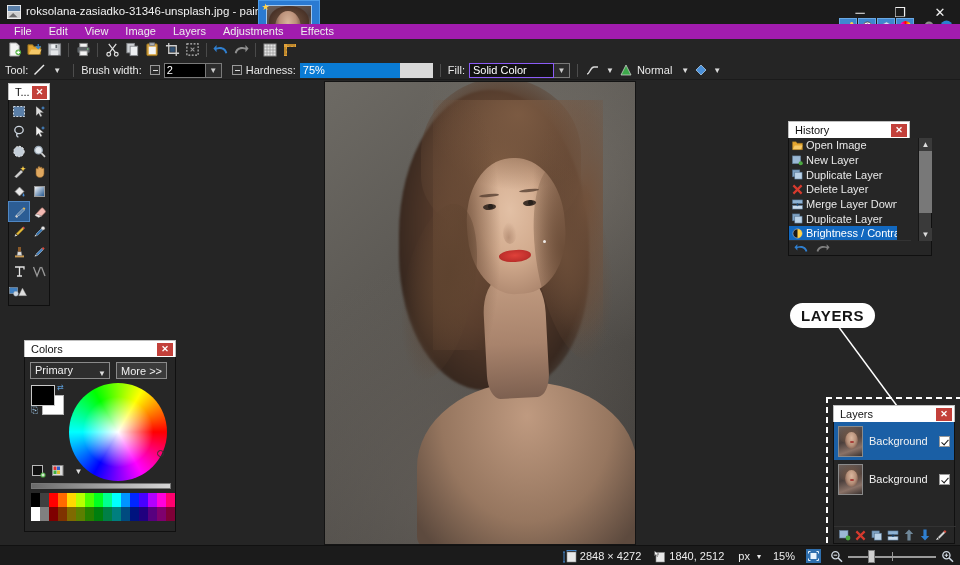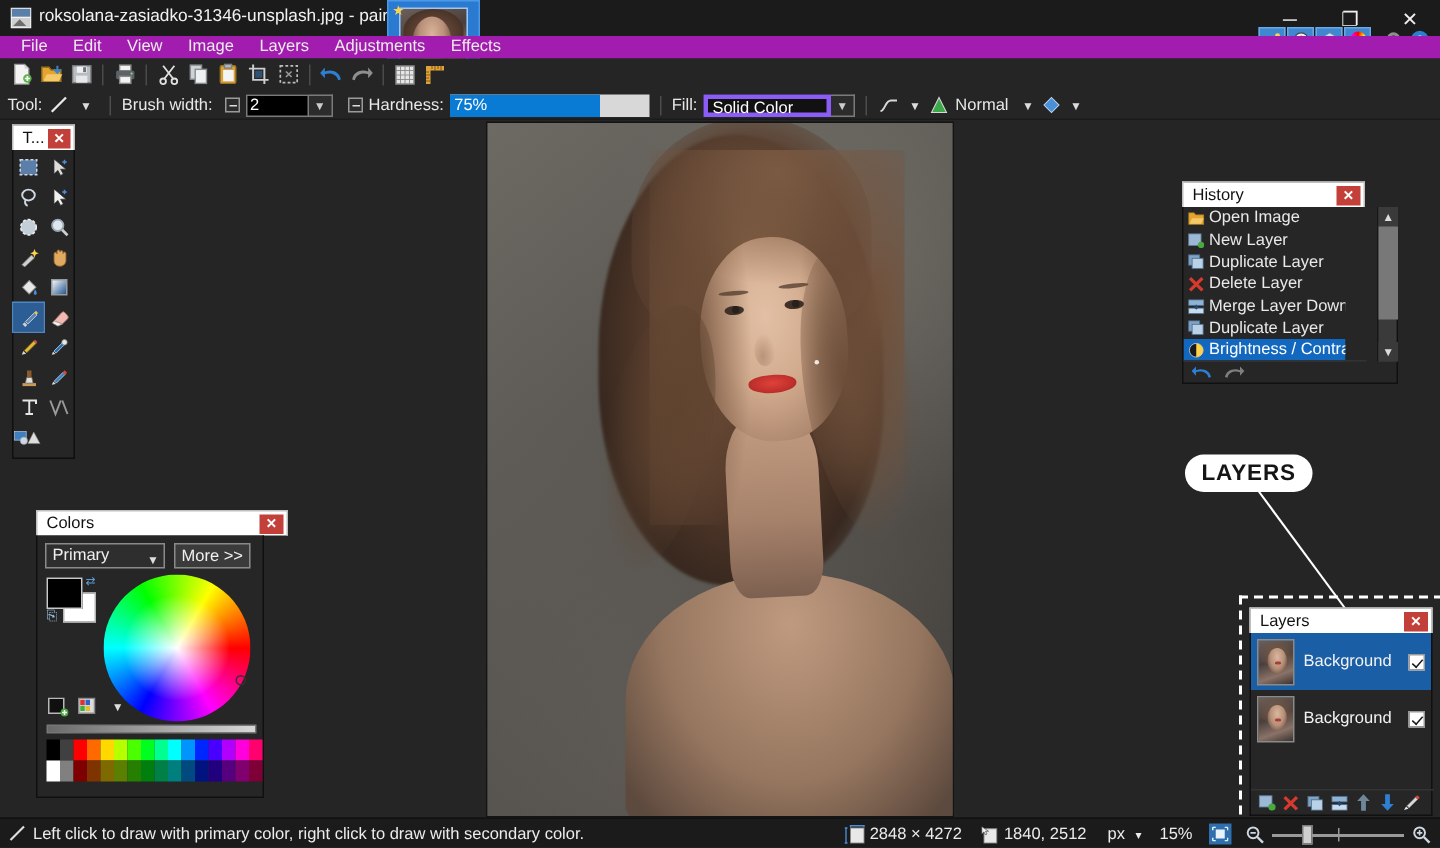--- a/index.html
+++ b/index.html
@@ -117,21 +117,21 @@
   .hardness-bar {
     width:133px; height:15px; background:#d8d8d8; position:relative; overflow:hidden;
   }
   .hardness-fill {
     position:absolute; left:0; top:0; height:15px; width:75%; background:#0a7bd4;
   }
   .hardness-txt {
     position:absolute; left:3px; top:1px; font-size:11px; color:#fff; z-index:2;
   }
   .fillbox {
-    width:85px; height:15px; background:#111; border:3px solid #8b5cf6;
+    width:85px; height:15px; background:#111; border:1px solid #8b5cf6;
     color:#fff; font-size:11px; padding-left:3px; line-height:13px;
   }
 
   
   .canvas-area {
     position:absolute; left:0; top:80px; width:960px; height:465px; background:#252525;
   }
   .canvas {
     position:absolute; left:325px; top:2px; width:310px; height:462px;
     background:#5b5853;
@@ -241,21 +241,21 @@
     border:1px solid #0f0f0f; border-top:none;
   }
   .tool {
     width:20px; height:19px; display:flex; align-items:center; justify-content:center;
     margin:0 0 1px 0;
   }
   .tool.sel { background:#2c5d94; outline:1px solid #4f87c4; }
 
   
   #colors { left:24px; top:340px; width:152px; }
-  #colors .panel-hdr { width:168px; }
+  #colors .panel-hdr { width:152px; }
   .colors-body {
     width:152px; background:#262626; border:1px solid #101010; border-top:none;
     padding:5px 5px 7px 5px; position:relative; height:175px;
   }
   .cdrop {
     width:80px; height:17px; background:#2e2e2e; border:1px solid #8a8a8a;
     color:#f0f0f0; font-size:11px; padding-left:4px; line-height:15px;
     position:relative;
   }
   .cdrop .cv { position:absolute; right:3px; top:3px; font-size:8px; color:#ddd; }
@@ -1002,26 +1002,20 @@
             <path d="M1 11 L2.4 8.6 L4 10.2 Z" fill="#e8e8e8"></path>
             <path d="M3 8.2 L9 2.2 L10.4 3.6 L4.4 9.6 Z" fill="#d8d8d8" stroke="#8a8a8a" stroke-width=".5"></path>
             <path d="M9.2 1.8 L10.8 3.4" stroke="#d44a3a" stroke-width="2"></path>
           </svg>
         </div>
       </div>
     </div>
   </div>
 
   <div class="statusbar">
-    <div class="sb-left">
-      <svg width="14" height="13" viewBox="0 0 14 13">
-        <path d="M2 11 L11 2" stroke="#e0e0e0" stroke-width="1.4"></path>
-      </svg>
-      <span class="sb-text">Left click to draw with primary color, right click to draw with secondary color.</span>
-    </div>
     <div class="sb-right">
       <div class="sb-grp">
         <svg width="14" height="13" viewBox="0 0 14 13">
           <rect x="4" y="2" width="9" height="10" fill="#e8e8e8" stroke="#8a8a8a" stroke-width=".6"></rect>
           <path d="M1 2 v10 M0 2 h2 M0 12 h2" stroke="#4a90d9" stroke-width=".9"></path>
           <path d="M4 0.5 h9 M4 0 v1.5 M13 0 v1.5" stroke="#4a90d9" stroke-width=".9"></path>
         </svg>
         <span class="sb-text">2848 × 4272</span>
       </div>
       <div class="sb-grp" style="margin-left:7px;">

